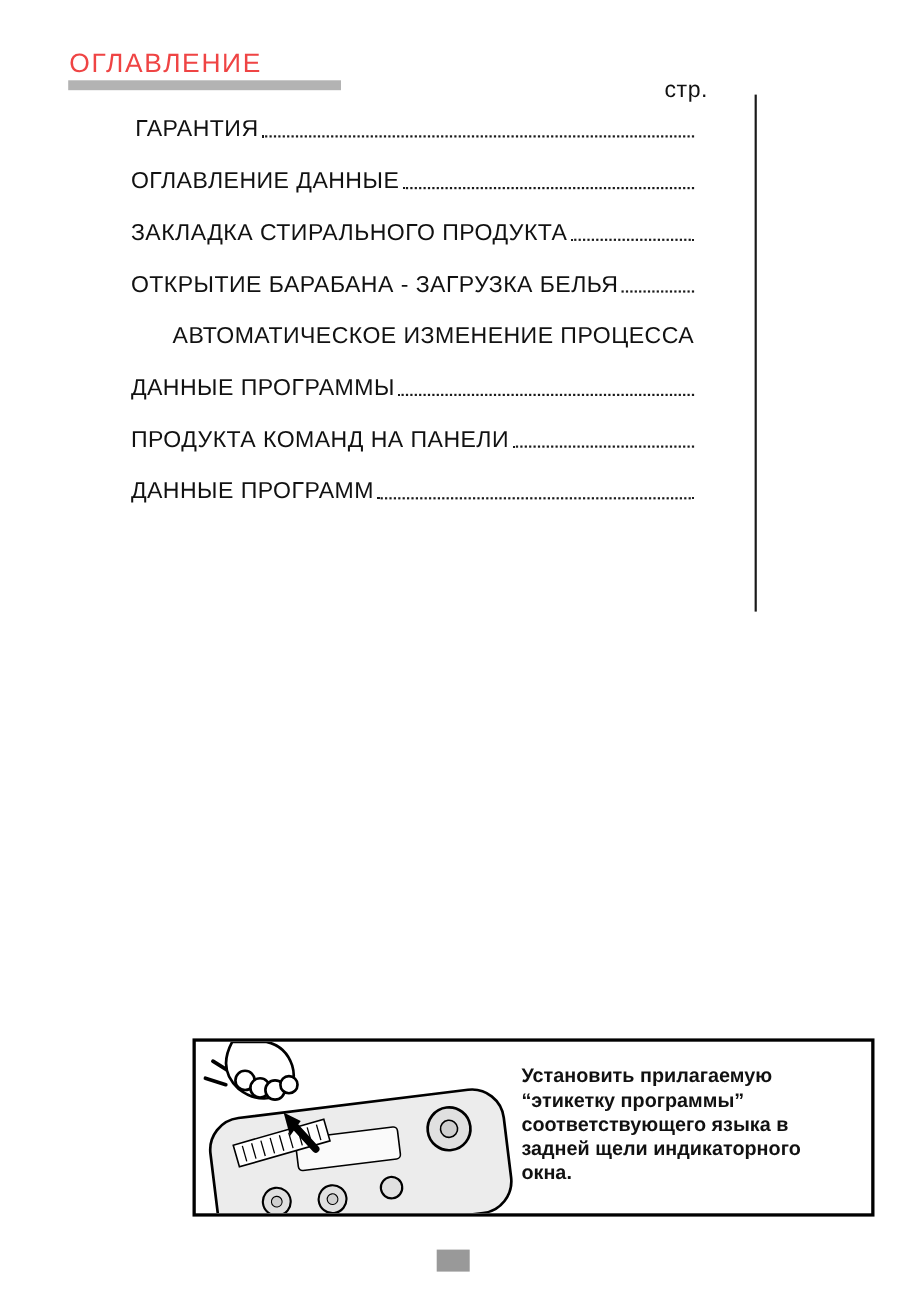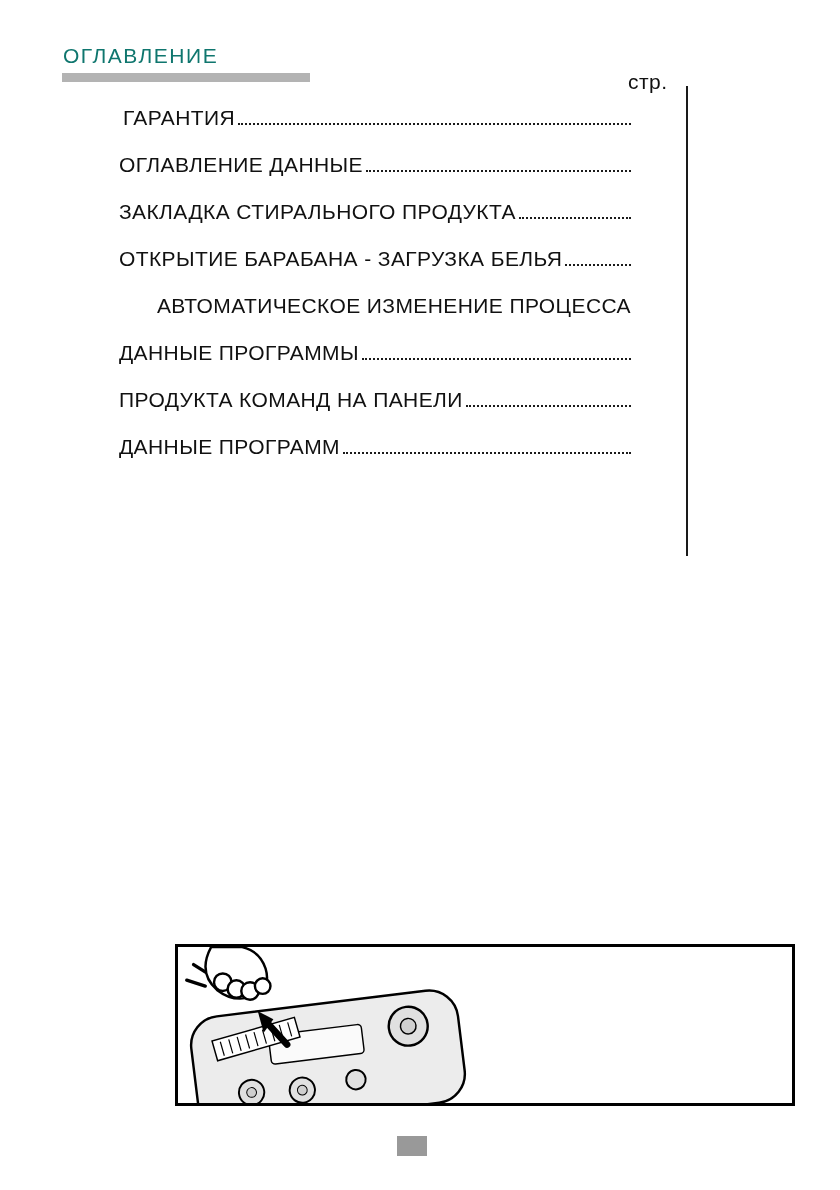--- a/index.html
+++ b/index.html
@@ -12,35 +12,35 @@
     font-family: "Liberation Sans", sans-serif;
     color: #111111;
     overflow: hidden;
   }
 
   
   .title {
     position: absolute;
     left: 63px;
     top: 44px;
-    font-size: 21px;
+    font-size: 24px;
     letter-spacing: 1.5px;
-    color: #0f766e;
+    color: #ef4444;
   }
   .title-bar {
     position: absolute;
     left: 62px;
     top: 73px;
     width: 248px;
     height: 9px;
     background: #b3b3b3;
   }
   .page-col-label {
     position: absolute;
-    left: 628px;
+    left: 604px;
     top: 70px;
     font-size: 21px;
     letter-spacing: 0.5px;
   }
   .vrule {
     position: absolute;
     left: 686px;
     top: 86px;
     width: 2px;
     height: 470px;
@@ -204,17 +204,18 @@
 
         <g fill="#ffffff" stroke="#000" stroke-width="2.5">
           <path d="M34 0 Q20 26 40 44 Q58 58 78 50 Q96 42 90 22 Q84 4 66 0 Z"></path>
           <circle cx="46" cy="36" r="9"></circle>
           <circle cx="60" cy="43" r="9"></circle>
           <circle cx="74" cy="45" r="9"></circle>
           <circle cx="87" cy="40" r="8"></circle>
         </g>
       </svg>
     </div>
+    <div class="note-text">Установить прилагаемую “этикетку  программы” соответствующего языка в задней щели индикаторного окна.</div>
   </div>
 
   <div class="page-marker"></div>
 
 </div>
 
 </body></html>

